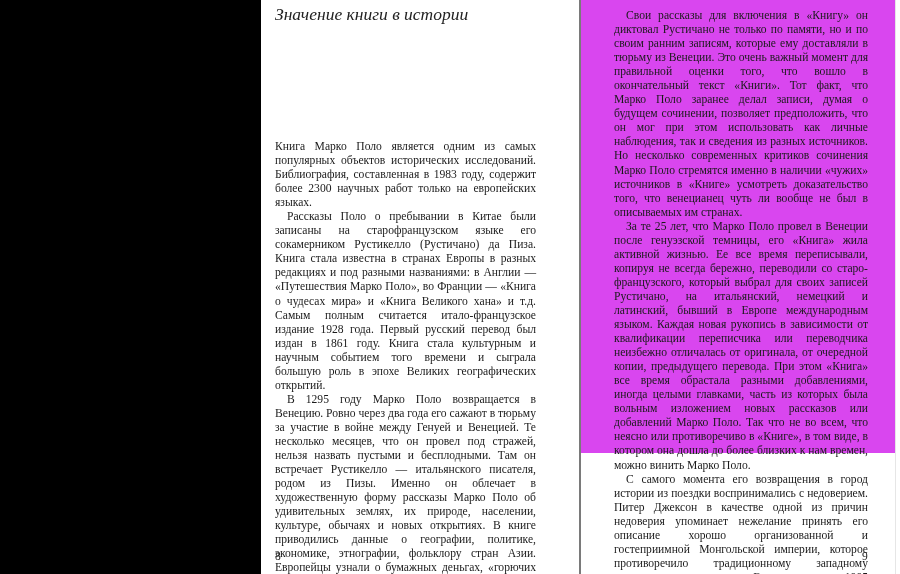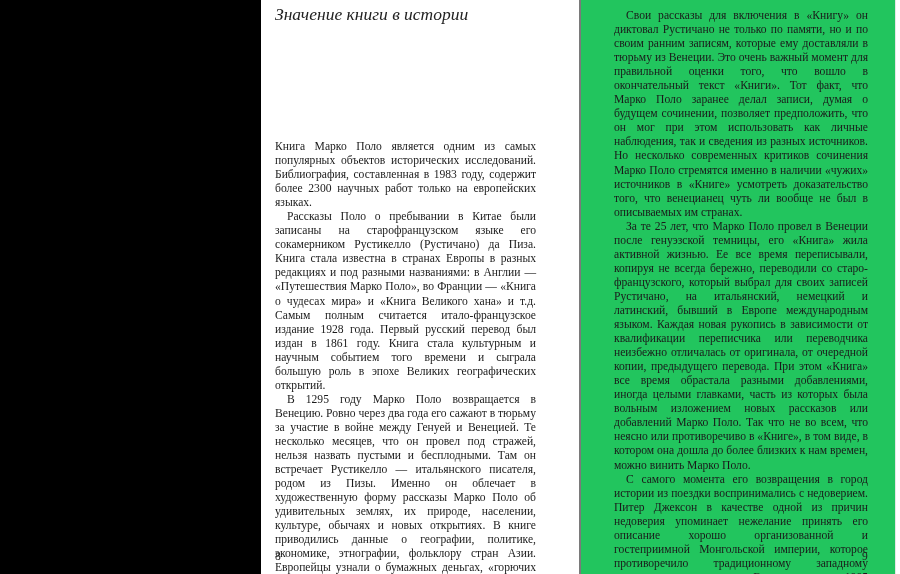--- a/index.html
+++ b/index.html
@@ -16,22 +16,22 @@
   .page-left {
     position: absolute; left: 261px; top: 0; width: 319px; height: 574px;
     background: #ffffff;
     padding-left: 8px;
   }
   .spine {
     position: absolute; left: 579px; top: 0; width: 2px; height: 574px;
     background: #7a7a7a;
   }
   .page-right {
-    position: absolute; left: 581px; top: 0; width: 314px; height: 574px;
-    background: #22c55e;
+    position: absolute; left: 581px; top: 0; width: 314px; height: 453px;
+    background: #d946ef;
     font-family: Liberation Serif, serif;
   }
   .edge {
     position: absolute; left: 895px; top: 0; width: 1px; height: 574px;
     background: #e6e6e6;
   }
   .chapter-title {
     position: absolute; left: 14px; top: 4px;
     font-style: italic; font-size: 17.5px; color: #222;
     white-space: nowrap;

